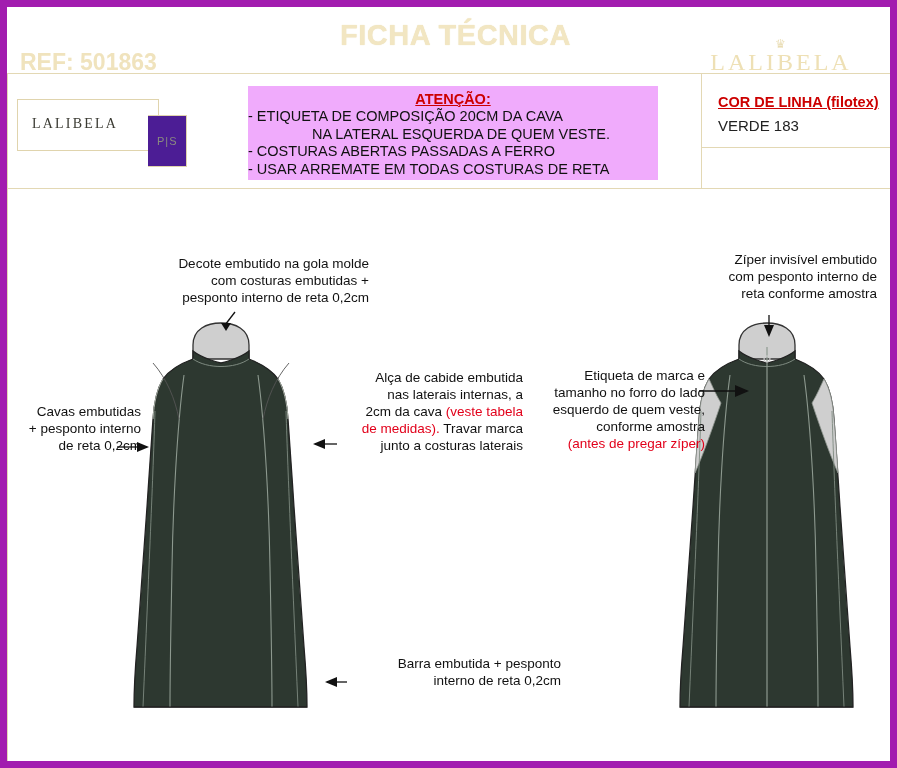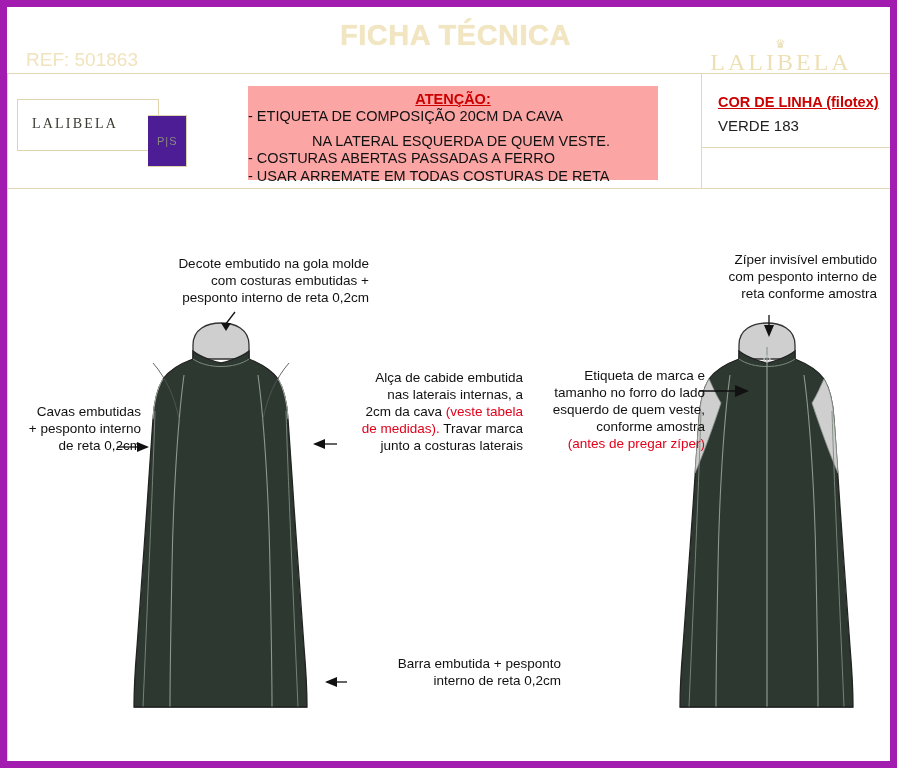--- a/index.html
+++ b/index.html
@@ -33,24 +33,24 @@
     width: 897px;
     text-align: center;
     font-size: 29px;
     font-weight: bold;
     color: #f2e6c2;
     letter-spacing: 0.5px;
     text-shadow: 0 0 1px #e6d9ae;
   }
   .ref-label {
     position: absolute;
-    left: 19px; top: 42px;
-    font-size: 19px;
+    left: 13px; top: 42px;
+    font-size: 23px;
     color: #f0e3bd;
-    font-weight: normal;
+    font-weight: bold;
   }
   .brand-top {
     position: absolute;
     right: 28px; top: 32px;
     text-align: center;
     width: 190px;
   }
   .brand-top .crown {
     font-size: 12px;
     color: #e9dcb2;
@@ -106,41 +106,40 @@
     font-size: 11px;
     color: #8a8a80;
     letter-spacing: 1px;
   }
   
   .attention {
     position: absolute;
     left: 241px; top: 79px;
     width: 410px;
     height: 94px;
-    background: #fca5a5;
+    background: #f0abfc;
     box-sizing: border-box;
     padding-top: 5px;
   }
   .attention .att-title {
     text-align: center;
     font-size: 14.5px;
     font-weight: bold;
     color: #cc0000;
     text-decoration: underline;
     margin-bottom: 1px;
   }
   .attention .att-line {
     font-size: 14.5px;
     color: #111;
     line-height: 17.5px;
   }
   .attention .att-line.center {
     text-align: center;
     padding-left: 16px;
-    margin-top: 7px;
   }
   
   .thread-box {
     position: absolute;
     left: 700px; top: 79px;
     width: 192px;
     height: 60px;
   }
   .thread-title {
     position: absolute;

